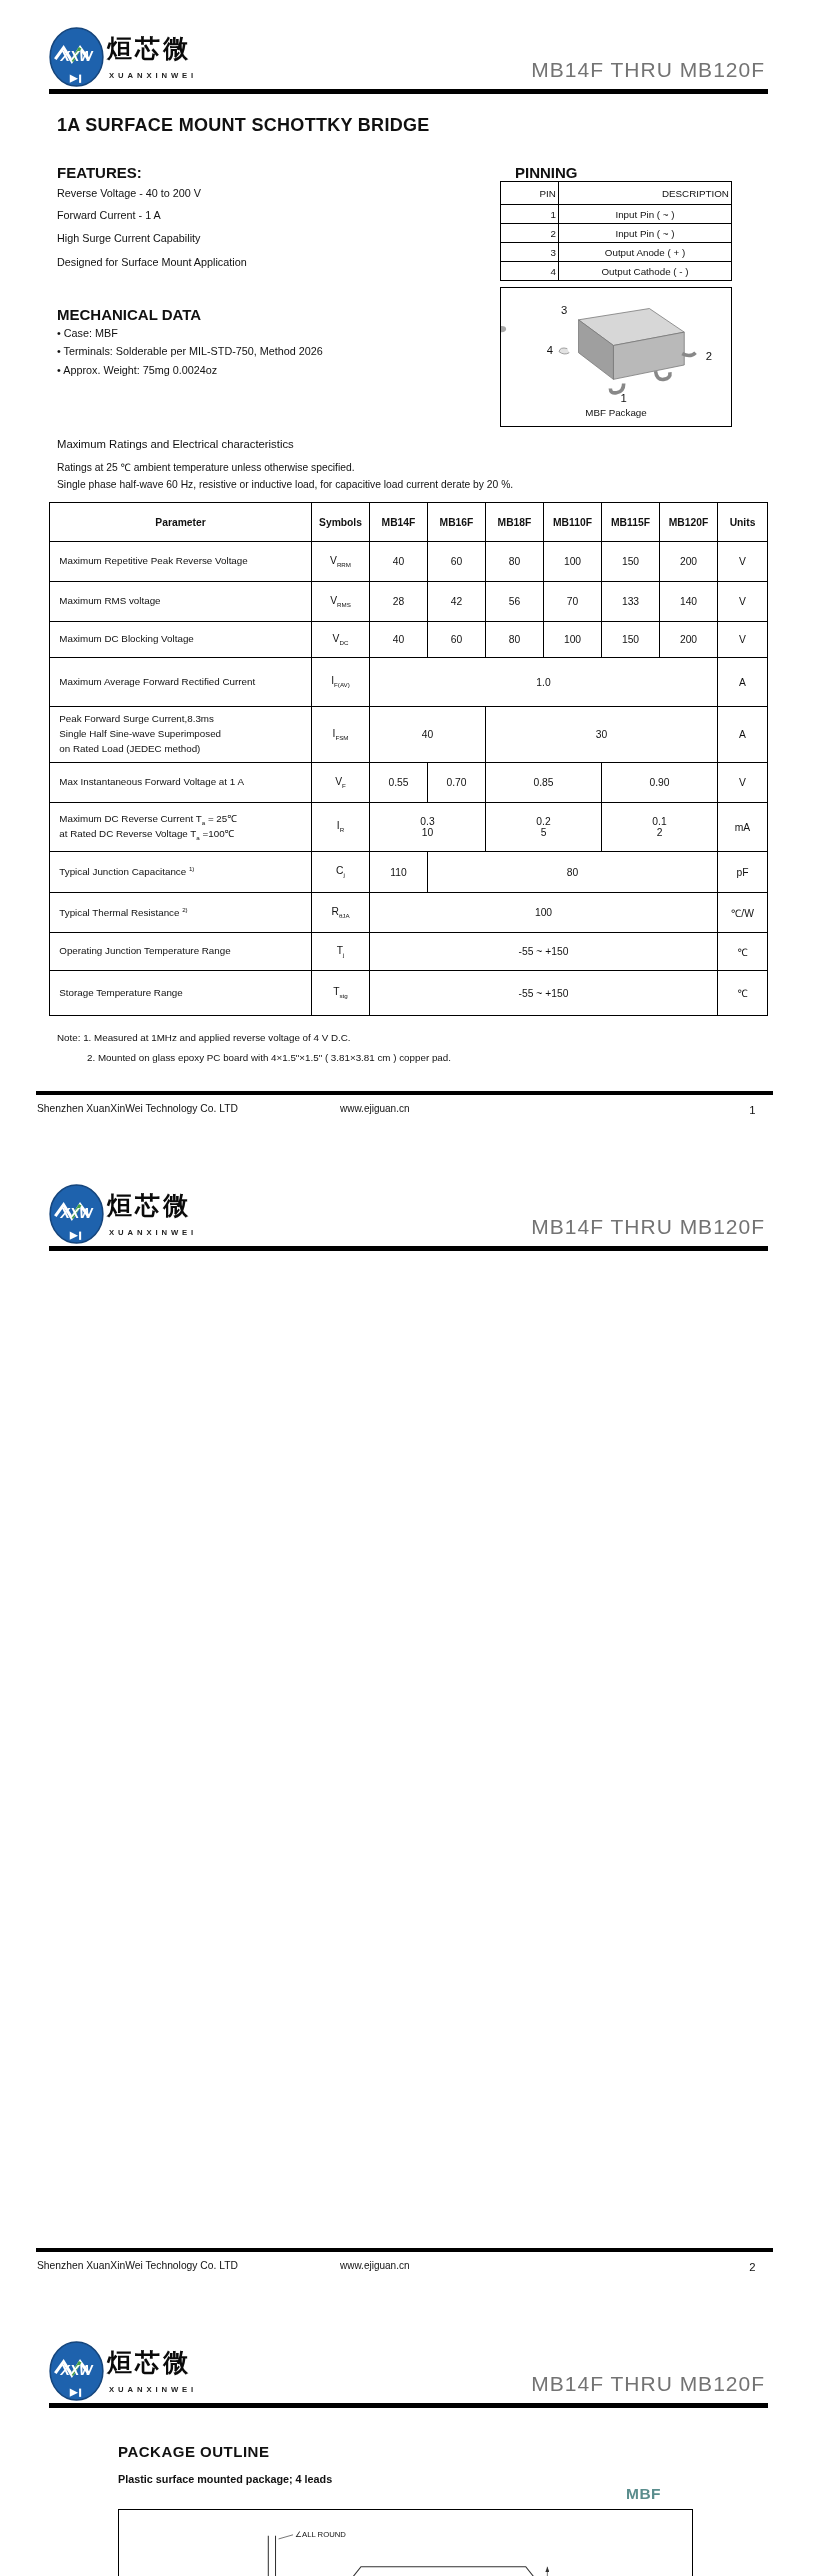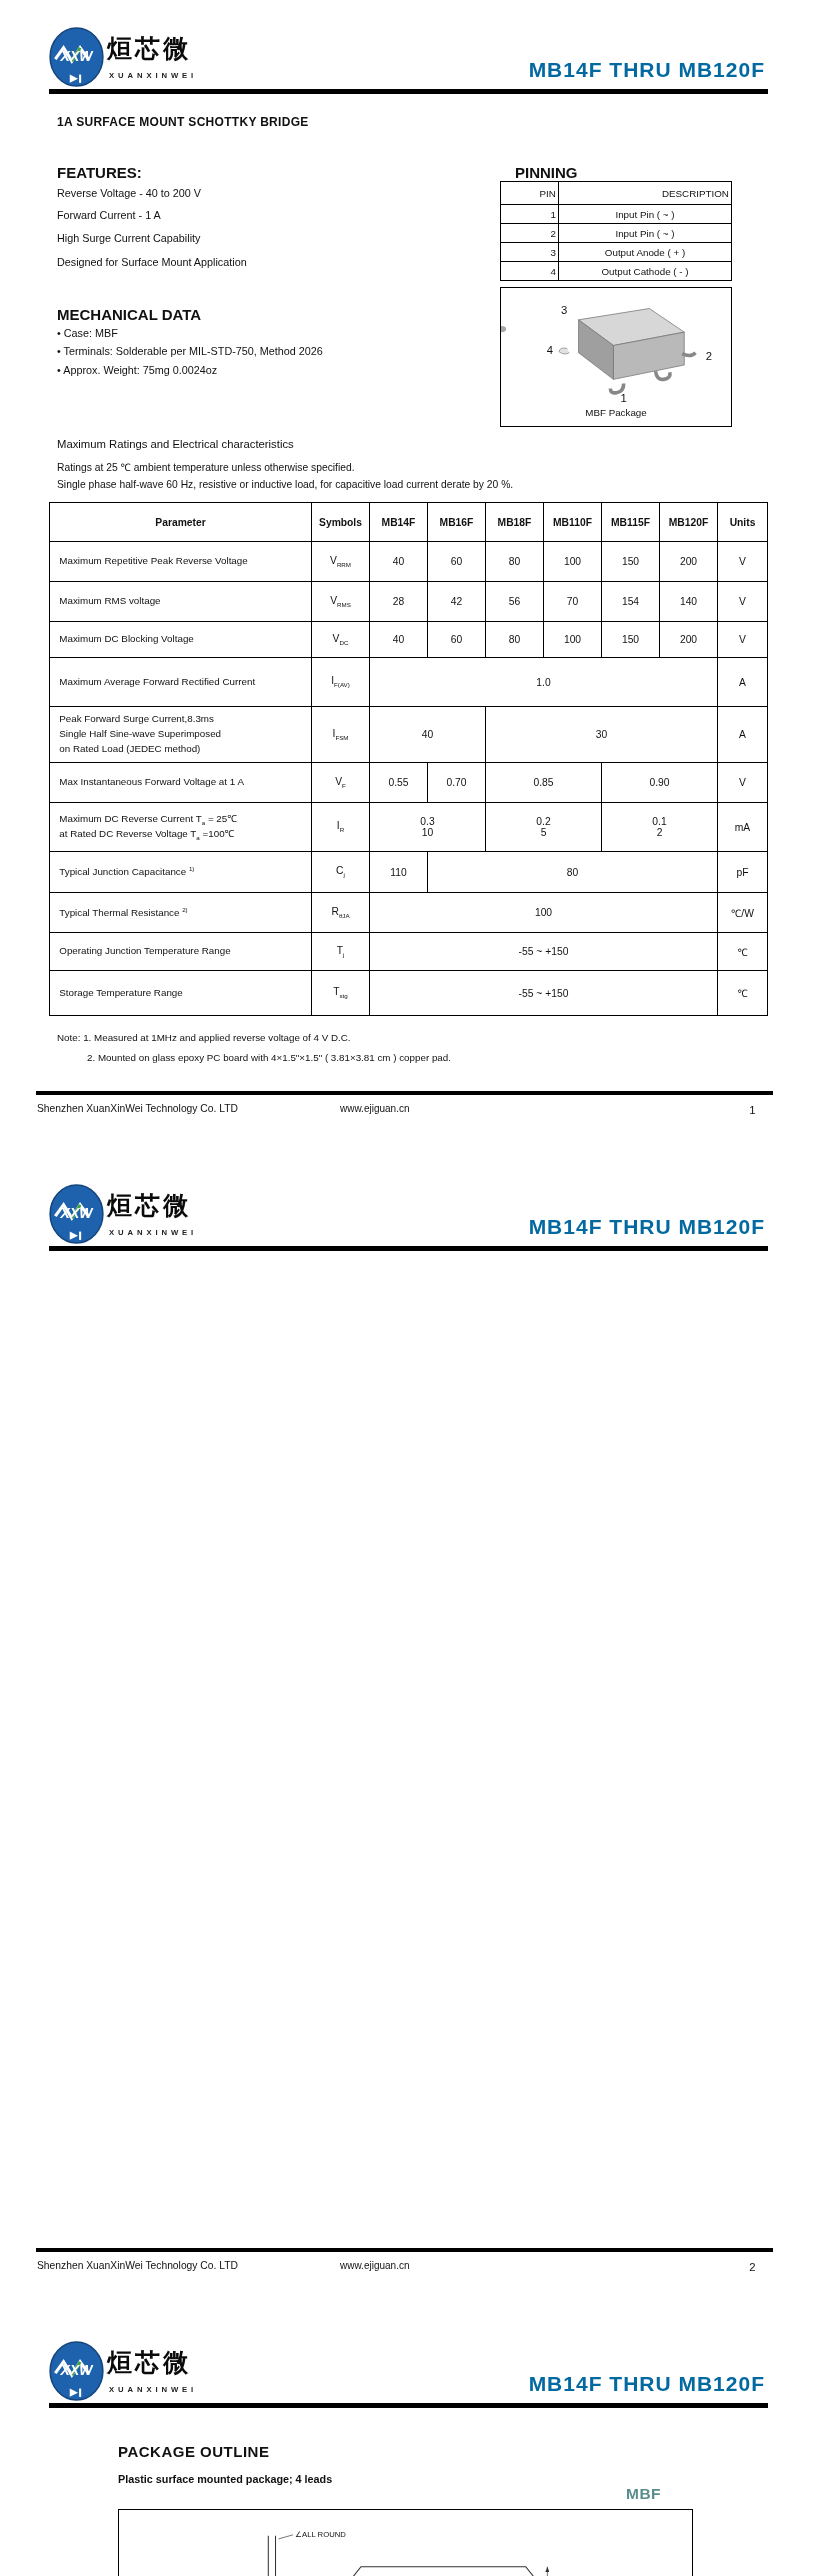--- a/index.html
+++ b/index.html
@@ -4,29 +4,29 @@
 <style>
   *{box-sizing:border-box;margin:0;padding:0}
   html,body{background:#e8e8e8}
   body{width:818px;margin:0 auto;font-family:"Liberation Sans",sans-serif;color:#111}
   .page{position:relative;width:818px;height:1157px;background:#fff;overflow:hidden}
   .abs{position:absolute}
   
   .logo-ellipse{position:absolute;left:49px;top:27px}
   .logo-cn{position:absolute;left:107px;top:32px;font-size:25px;font-weight:bold;letter-spacing:3.1px;color:#0a0a0a}
   .logo-en{position:absolute;left:109px;top:71px;font-size:7.7px;font-weight:bold;letter-spacing:3.9px;color:#222}
-  .doc-title{position:absolute;left:453px;top:58px;width:312px;text-align:right;font-size:21px;font-weight:bold;letter-spacing:1px;color:#0369a1}
+  .doc-title{position:absolute;left:453px;top:58px;width:312px;text-align:right;font-size:21px;font-weight:normal;letter-spacing:1px;color:#737373}
   .hdr-rule{position:absolute;left:49px;top:89px;width:719px;height:4.6px;background:#000}
   
   .ftr-rule{position:absolute;left:36px;top:1091px;width:737px;height:4.1px;background:#000}
   .ftr-company{position:absolute;left:37px;top:1103px;font-size:10.3px}
   .ftr-site{position:absolute;left:340px;top:1103px;font-size:10px}
   .ftr-page{position:absolute;left:742px;top:1104px;width:20.6px;text-align:center;font-size:11.3px}
   
-  .heading1{left:57px;top:115px;font-size:12px;font-weight:bold;letter-spacing:0.3px}
+  .heading1{left:57px;top:115px;font-size:18px;font-weight:bold;letter-spacing:0.3px}
   .sec-title{font-size:15px;font-weight:bold}
   .feat{left:57px;font-size:10.8px}
   .rat-title{left:57px;top:438px;font-size:11.3px;font-weight:normal}
   .rat-cond{left:57px;font-size:10.3px}
   table{border-collapse:collapse;background:#fff}
   #pinning{border:1.5px solid #000}
   #pinning th,#pinning td{border:0.8px solid #000;font-size:9.8px;text-align:right;padding:3.1px 2.1px}
   #pinning th{height:23px;font-weight:normal;border-bottom:1.3px solid #000}
   #pinning td{height:19px}
   #pinning td.desc{text-align:center}
@@ -167,21 +167,21 @@
           <td class="val">200</td>
           <td class="unit">V</td>
         </tr>
         <tr style="height: 40px;">
           <td class="param">Maximum RMS voltage</td>
           <td class="sym">V<sub>RMS</sub></td>
           <td class="val">28</td>
           <td class="val">42</td>
           <td class="val">56</td>
           <td class="val">70</td>
-          <td class="val">154</td>
+          <td class="val">133</td>
           <td class="val">140</td>
           <td class="unit">V</td>
         </tr>
         <tr style="height: 36px;">
           <td class="param">Maximum DC Blocking Voltage</td>
           <td class="sym">V<sub>DC</sub></td>
           <td class="val">40</td>
           <td class="val">60</td>
           <td class="val">80</td>
           <td class="val">100</td>

